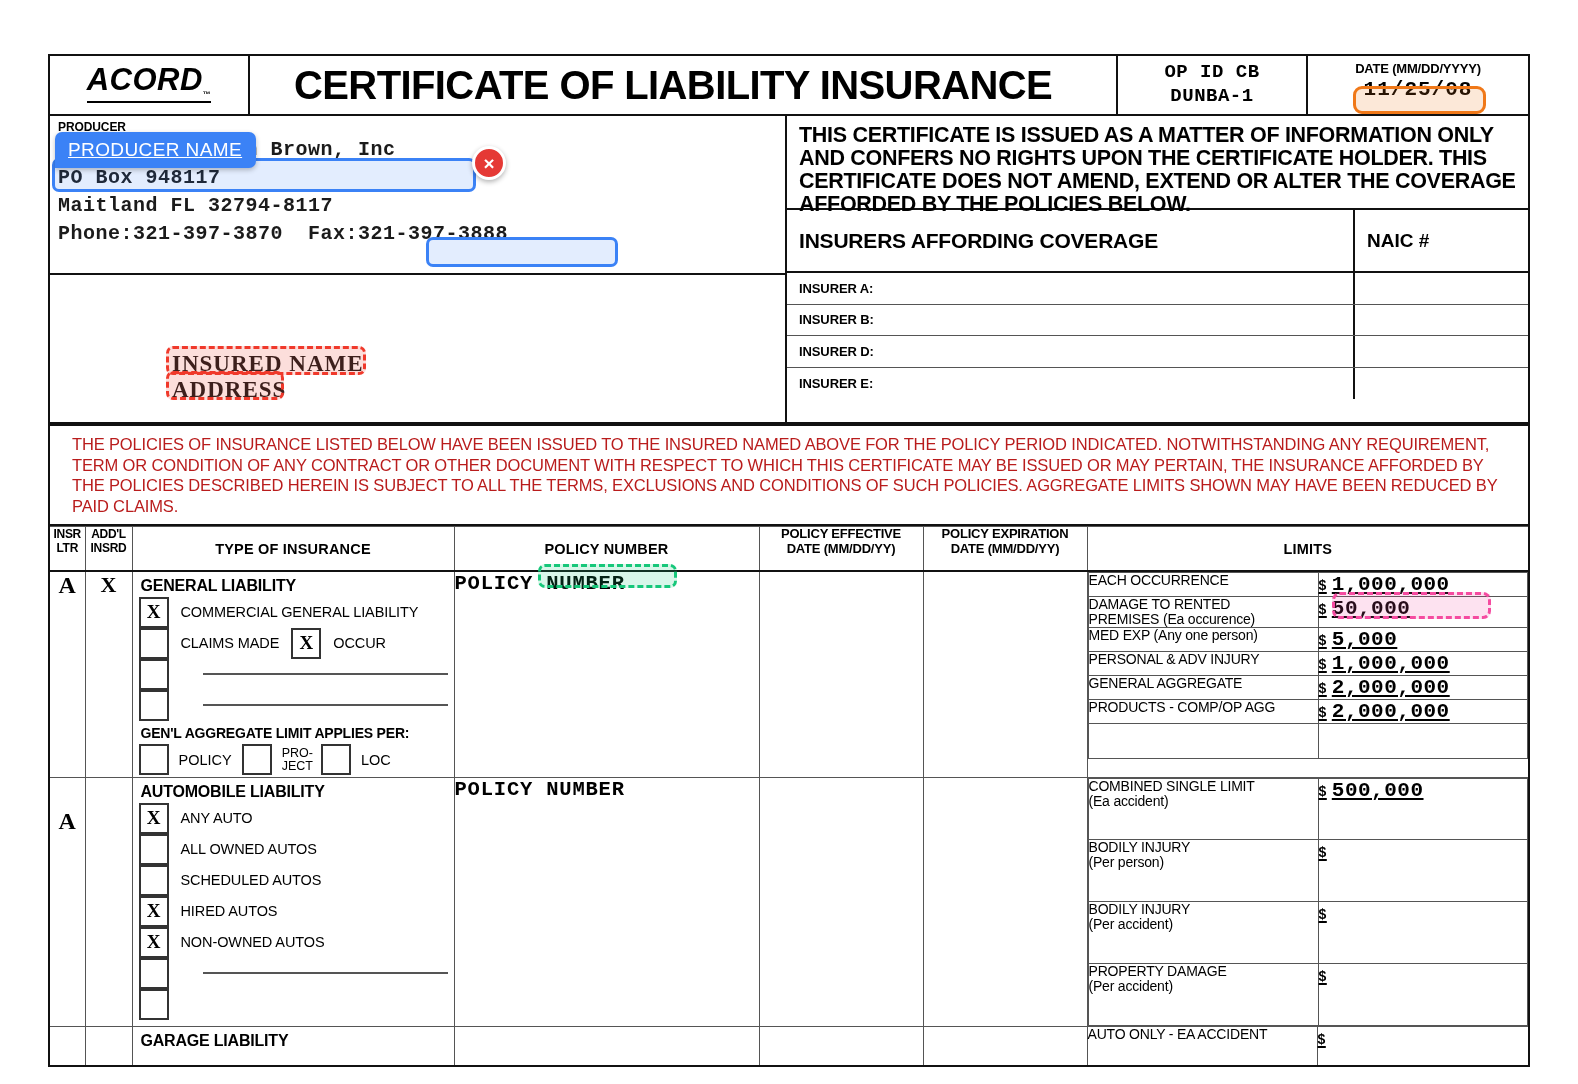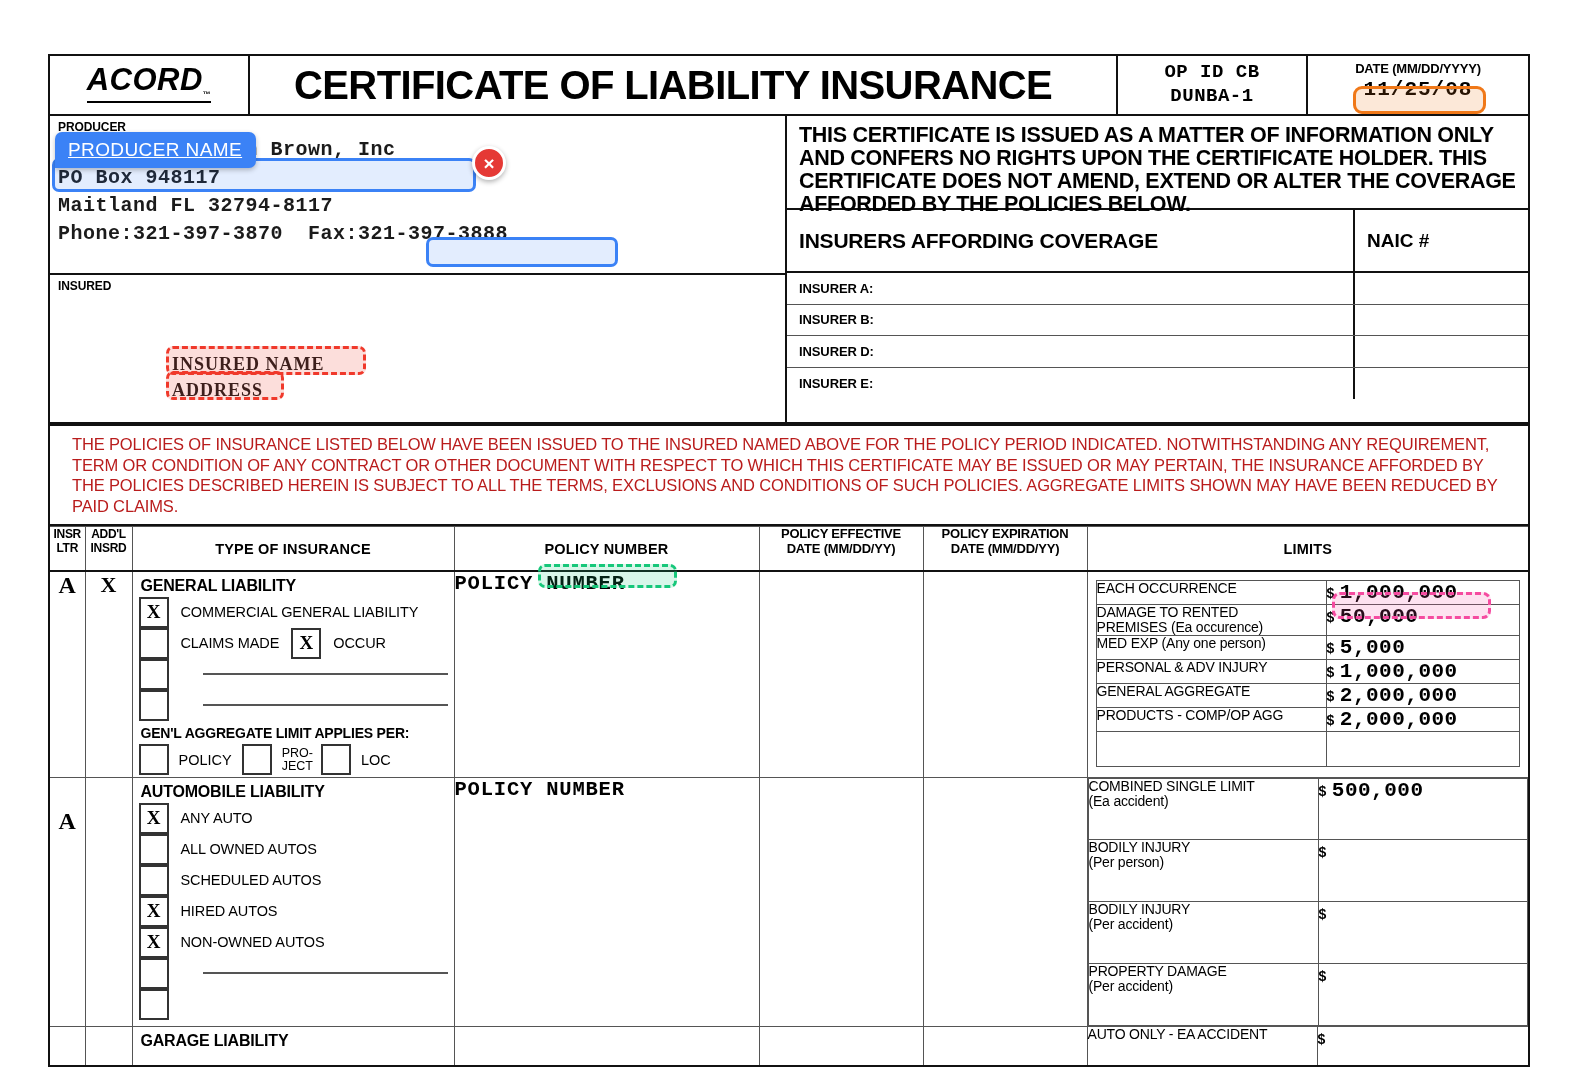--- a/index.html
+++ b/index.html
@@ -216,20 +216,21 @@
   .lim-wrap td { border: 1px solid #555; padding: 0; }
   .lim-wrap tr td:first-child { width: 230px; }
   .lim-lab { font-size: 14px; letter-spacing:-0.2px; padding: 4px 0 4px 8px; line-height: 15px; }
   .lim-val {
     font-family: "Liberation Mono", monospace;
     font-weight: 700;
     font-size: 21px;
     letter-spacing: 0.5px;
     padding: 3px 0 3px 8px;
     white-space: nowrap;
+    text-decoration: underline;
   }
   .lim-val .dollar { font-size: 14px; font-family:"Liberation Sans", sans-serif; margin-right: 5px; }
 
   
   .anno { position: absolute; pointer-events: none; }
 
   .hl-blue-box {
     border: 3px solid #3b82f6;
     background: rgba(59,130,246,0.14);
     border-radius: 7px;
@@ -308,22 +309,21 @@
         <div class="producer-lines">
           <div>Insurance By Ken Brown, Inc</div>
           <div>PO Box 948117</div>
           <div>Maitland FL 32794-8117</div>
           <div>
             <span>Phone:</span><span>321-397-3870</span>&nbsp;&nbsp;<span>Fax:</span><span>321-397-3888</span>
           </div>
         </div>
       </div>
       <div class="insured-box" style="border-top:2px solid #111;">
-        <div class="mini-label">INSURED</div>
-        <div style="position:absolute; left:122px; top:76px; font-family:'Liberation Serif',serif; font-weight:700; font-size:18px; letter-spacing:1px; line-height:26px; color:#1a1a1a;">
+        <div style="position:absolute; left:122px; top:76px; font-family:'Liberation Serif',serif; font-weight:700; font-size:23px; letter-spacing:1px; line-height:26px; color:#1a1a1a;">
           <div>INSURED  NAME</div>
           <div>ADDRESS</div>
         </div>
       </div>
     </div>
 
     <div class="col-right">
       <div class="cert-text">THIS CERTIFICATE IS ISSUED AS A MATTER OF INFORMATION ONLY AND CONFERS NO RIGHTS UPON THE CERTIFICATE HOLDER. THIS CERTIFICATE DOES NOT AMEND, EXTEND OR ALTER THE COVERAGE AFFORDED BY THE POLICIES BELOW.</div>
       <div class="insurers-head">
         <div class="a">INSURERS AFFORDING COVERAGE</div>
@@ -424,21 +424,21 @@
               <div>PRO-</div>
               <div>JECT</div>
             </div>
             <div class="cbox"></div>
             <div class="aggr-lab">LOC</div>
           </div>
         </td>
         <td class="policy-val">POLICY  NUMBER</td>
         <td></td>
         <td></td>
-        <td colspan="2" style="padding:8px;">
+        <td colspan="2" style="padding:0;">
           <table class="lim-wrap">
             <tbody>
                 <tr>
               <td class="lim-lab">EACH OCCURRENCE</td>
               <td class="lim-val"><span class="dollar">$</span><span>1,000,000</span></td>
             </tr>
             <tr>
               <td class="lim-lab">
                 <div>DAMAGE TO RENTED</div>
                 <div>PREMISES (Ea occurence)</div>

